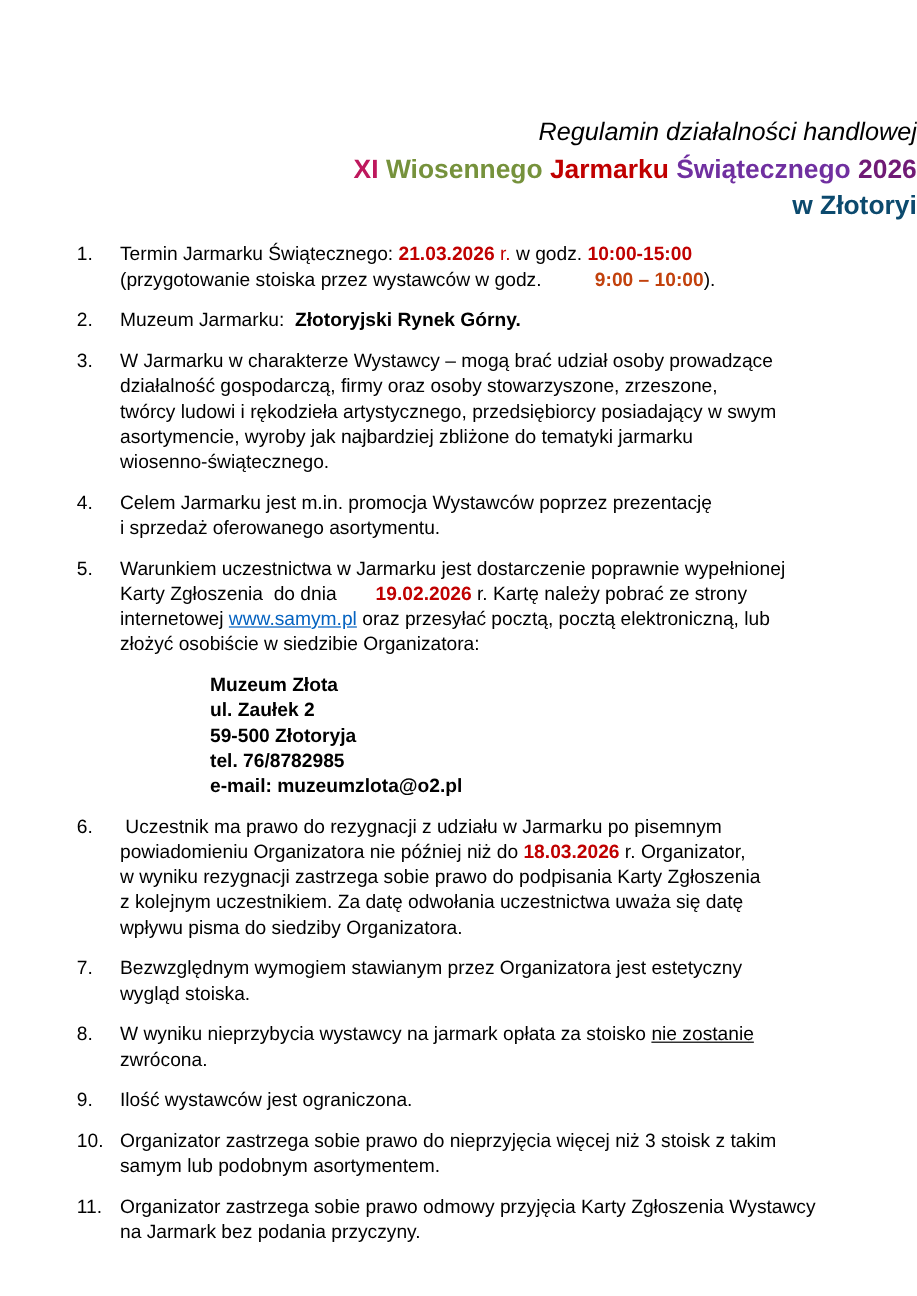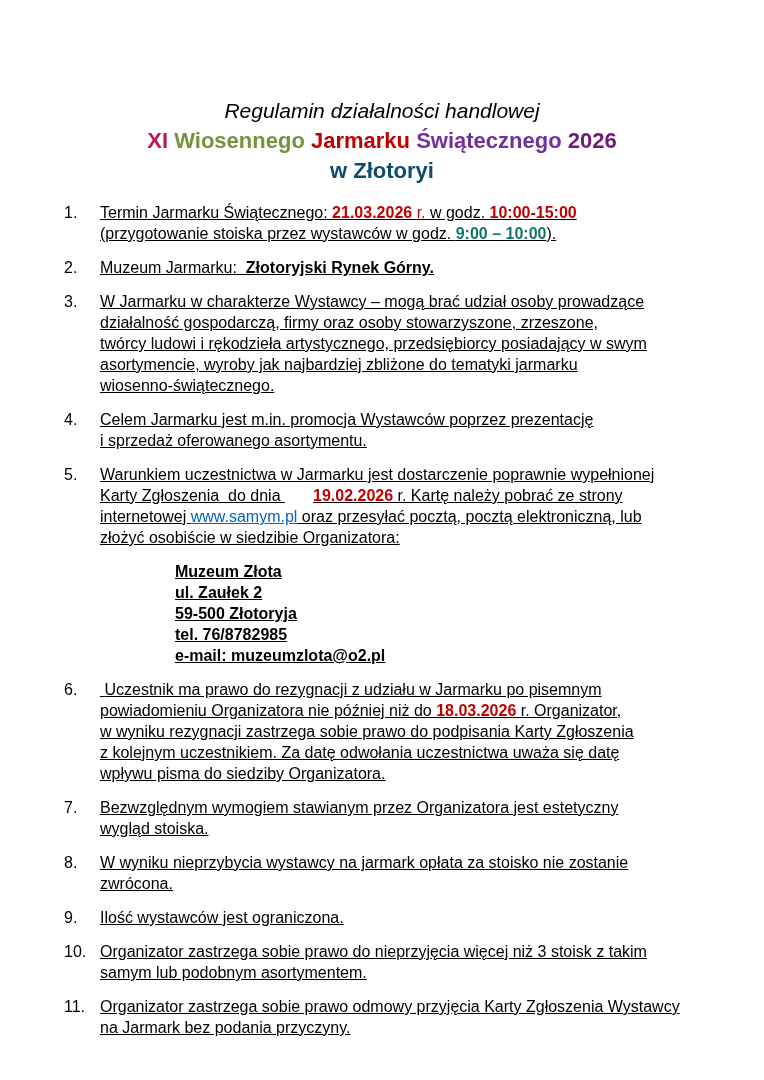--- a/index.html
+++ b/index.html
@@ -9,50 +9,50 @@
     font-family: "Liberation Sans", sans-serif;
     color: #000000;
     overflow: hidden;
   }
   .page {
     position: relative;
     width: 764px; height: 1080px;
     background: #ffffff;
     padding-top: 96px;
   }
-  .title { text-align: center; line-height: 30px; margin-bottom: 16px; }
+  .title { text-align: right; line-height: 30px; margin-bottom: 16px; }
   .t1 { font-style: italic; font-size: 21px; font-weight: normal; }
   .t2 { font-weight: bold; font-size: 22px; }
   .t3 { font-weight: bold; font-size: 22px; }
   .content { padding-left: 64px; padding-right: 22px; }
   .block {
     display: flex;
     font-size: 16px;
     line-height: 21px;
     margin-bottom: 13px;
   }
   .num { width: 36px; flex: none; }
-  .txt { flex: 1; white-space: pre-wrap; text-decoration: underline; }
+  .txt { flex: 1; white-space: pre-wrap; }
   .block.address { padding-left: 111px; font-weight: bold; }
   a { cursor: pointer; }
 </style>
 </head>
 <body>
 
 <div class="page">
   <div class="title">
     <div class="t1">Regulamin działalności handlowej</div>
     <div class="t2"><span style="color: #be185d;">XI </span><span style="color: rgb(118, 146, 60);">Wiosennego </span><span style="color: rgb(192, 0, 0);">Jarmarku </span><span style="color: rgb(112, 48, 160);">Świątecznego </span><span style="color: #701a75; margin-top: 41px;">2026</span></div>
     <div class="t3"><span style="color: #0c4a6e;">w Złotoryi</span></div>
   </div>
   <div class="content">
       <div class="block">
         <span class="num">1.</span>
         <div class="txt"><span>Termin Jarmarku Świątecznego: </span><span style="font-weight: bold; color: rgb(192, 0, 0);">21.03.2026</span><span> </span><span style="color: rgb(192, 0, 0);">r.</span><span> w godz. </span><span style="font-weight: bold; color: rgb(192, 0, 0);">10:00-15:00</span><span>
-(przygotowanie stoiska przez wystawców w godz. </span><span style="font-weight: bold; color: #0f766e;">9:00 – 10:00</span><span>).</span></div>
+(przygotowanie stoiska przez wystawców w godz. </span><span style="font-weight: bold; color: #c2410c; margin-left: 40px;">9:00 – 10:00</span><span>).</span></div>
       </div>
       <div class="block">
         <span class="num">2.</span>
         <div class="txt"><span>Muzeum Jarmarku:  </span><span style="font-weight: bold;">Złotoryjski Rynek Górny.</span></div>
       </div>
       <div class="block">
         <span class="num">3.</span>
         <div class="txt"><span>W Jarmarku w charakterze Wystawcy – mogą brać udział osoby prowadzące
 działalność gospodarczą, firmy oraz osoby stowarzyszone, zrzeszone,
 twórcy ludowi i rękodzieła artystycznego, przedsiębiorcy posiadający w swym

